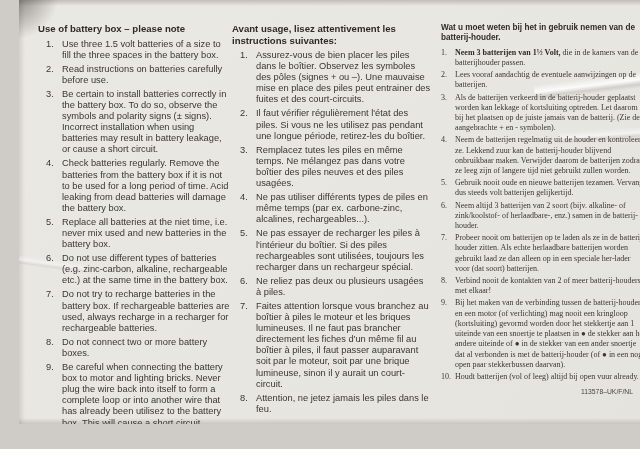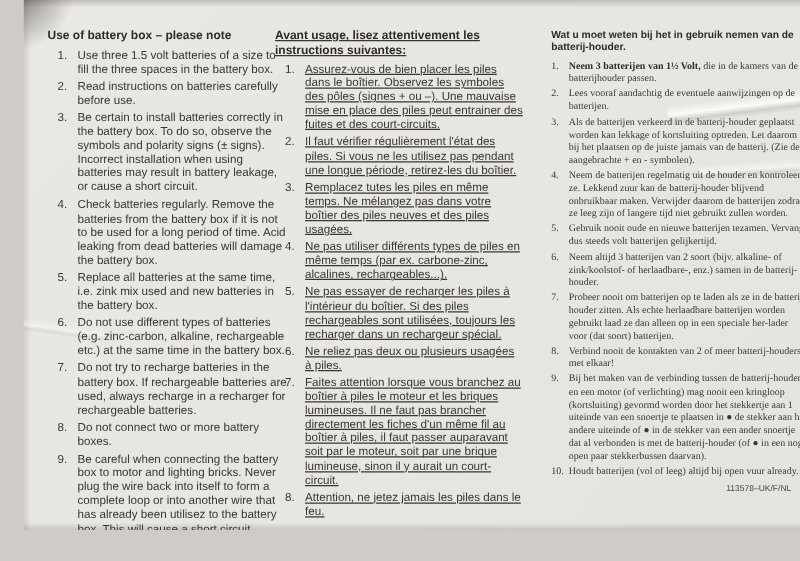--- a/index.html
+++ b/index.html
@@ -43,21 +43,21 @@
   .crease-left {
     left: -15px; top: 258px; width: 80px; height: 10px;
     background: linear-gradient(to bottom, rgba(255,255,255,0) 0%, rgba(255,255,255,.4) 50%, rgba(110,105,98,.10) 80%, rgba(255,255,255,0) 100%);
     transform: rotate(8deg);
   }
   .col {
     position: absolute;
     top: 23px;
   }
   .col-en { left: 19px;  width: 192px; font-size: 9.3px; line-height: 11.1px; }
-  .col-fr { left: 201px; width: 199px; font-size: 9.3px; line-height: 11.1px; text-decoration: underline; }
+  .col-fr { left: 213px; width: 199px; font-size: 9.3px; line-height: 11.1px; }
   .col-nl { left: 422px; width: 206px; font-size: 8px;   line-height: 10.2px; }
   .col h2 {
     margin: 0 0 4px 0;
     font-weight: bold;
     color: #2e2b27;
   }
   .col-en h2 { font-size: 9.6px; line-height: 11.5px; }
   .col-fr h2 { font-size: 9.6px; line-height: 11.5px; }
   .col-nl h2 { font-size: 8.2px; line-height: 10.4px; }
   ol.instructions {
@@ -99,21 +99,21 @@
   <div class="crease crease-right-mid"></div>
   <div class="crease crease-left"></div>
 
   <div class="col col-en">
     <h2>Use of battery box – please note</h2>
     <ol class="instructions">
       <li>Use three 1.5 volt batteries of a size to fill the three spaces in the battery box.</li>
       <li>Read instructions on batteries carefully before use.</li>
       <li>Be certain to install batteries correctly in the battery box. To do so, observe the symbols and polarity signs (± signs). Incorrect installation when using batteries may result in battery leakage, or cause a short circuit.</li>
       <li>Check batteries regularly. Remove the batteries from the battery box if it is not to be used for a long period of time. Acid leaking from dead batteries will damage the battery box.</li>
-      <li>Replace all batteries at the same time, i.e. zink mix used and new batteries in the battery box.</li>
+      <li>Replace all batteries at the niet time, i.e. never mix used and new batteries in the battery box.</li>
       <li>Do not use different types of batteries (e.g. zinc-carbon, alkaline, rechargeable etc.) at the same time in the battery box.</li>
       <li>Do not try to recharge batteries in the battery box. If rechargeable batteries are used, always recharge in a recharger for rechargeable batteries.</li>
       <li>Do not connect two or more battery boxes.</li>
       <li>Be careful when connecting the battery box to motor and lighting bricks. Never plug the wire back into itself to form a complete loop or into another wire that has already been utilisez to the battery box. This will cause a short circuit.</li>
       <li>Do not throw used batteries in the fire.</li>
     </ol>
 
   </div>
 
   <div class="col col-fr">

